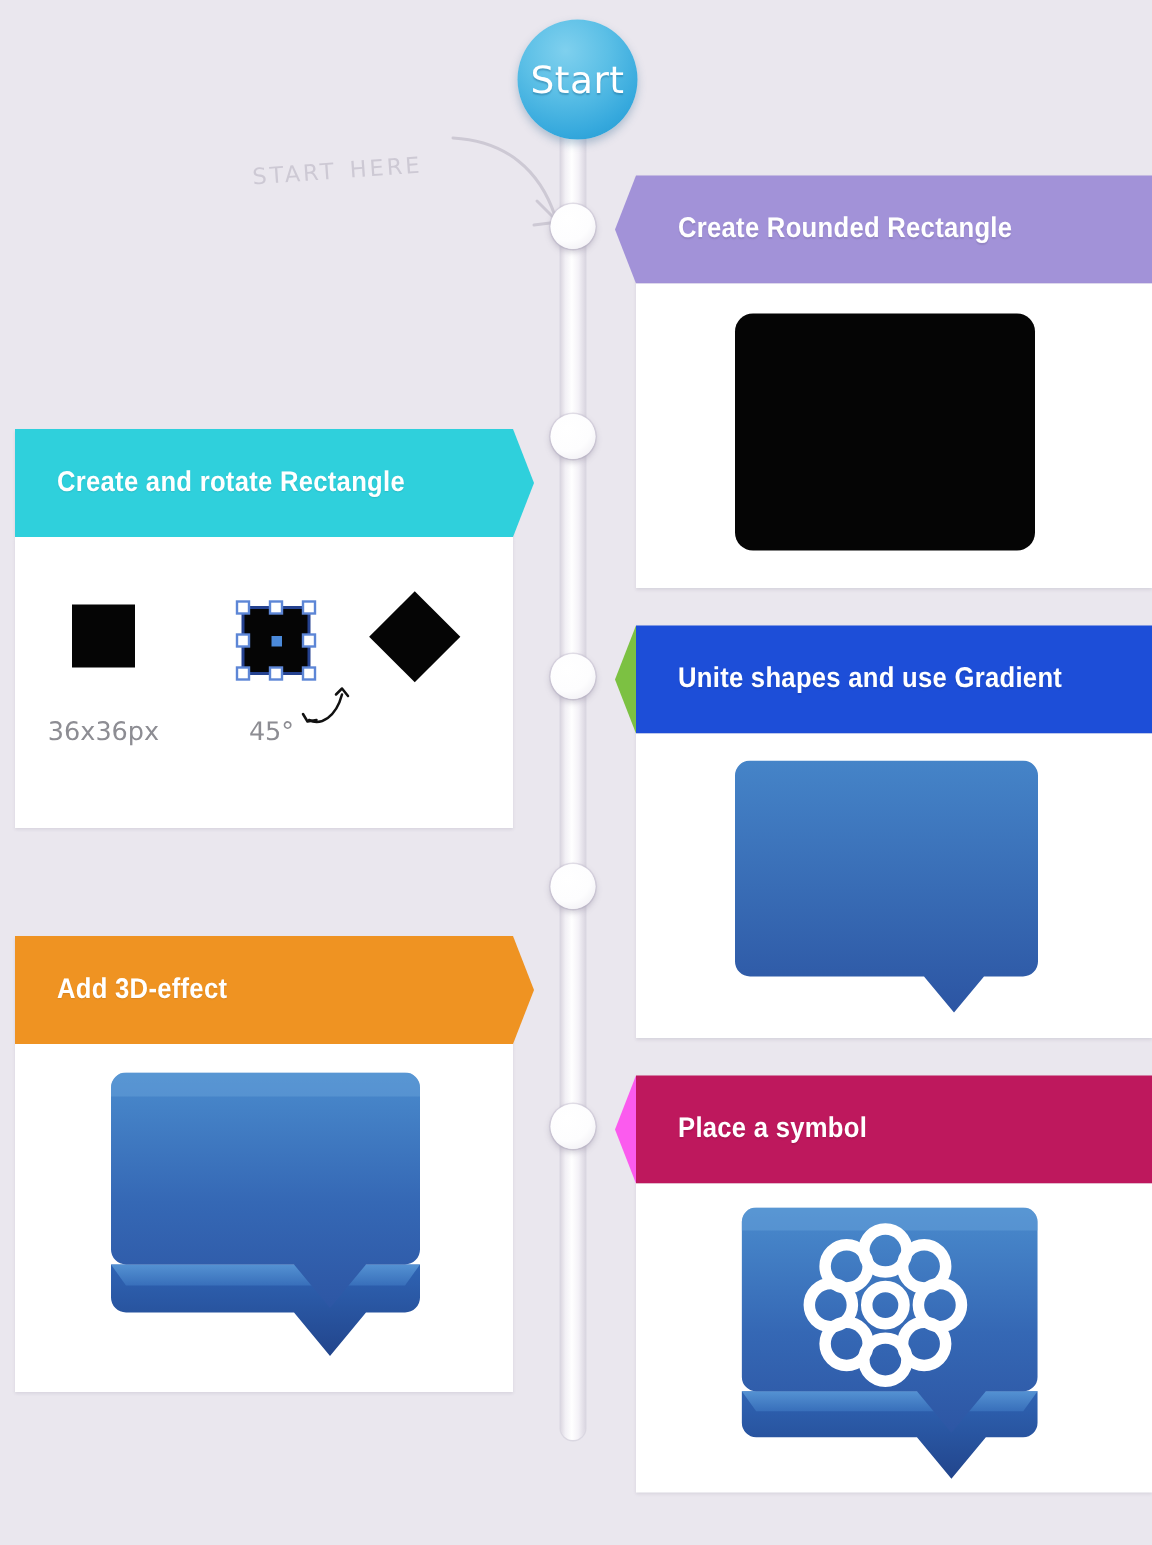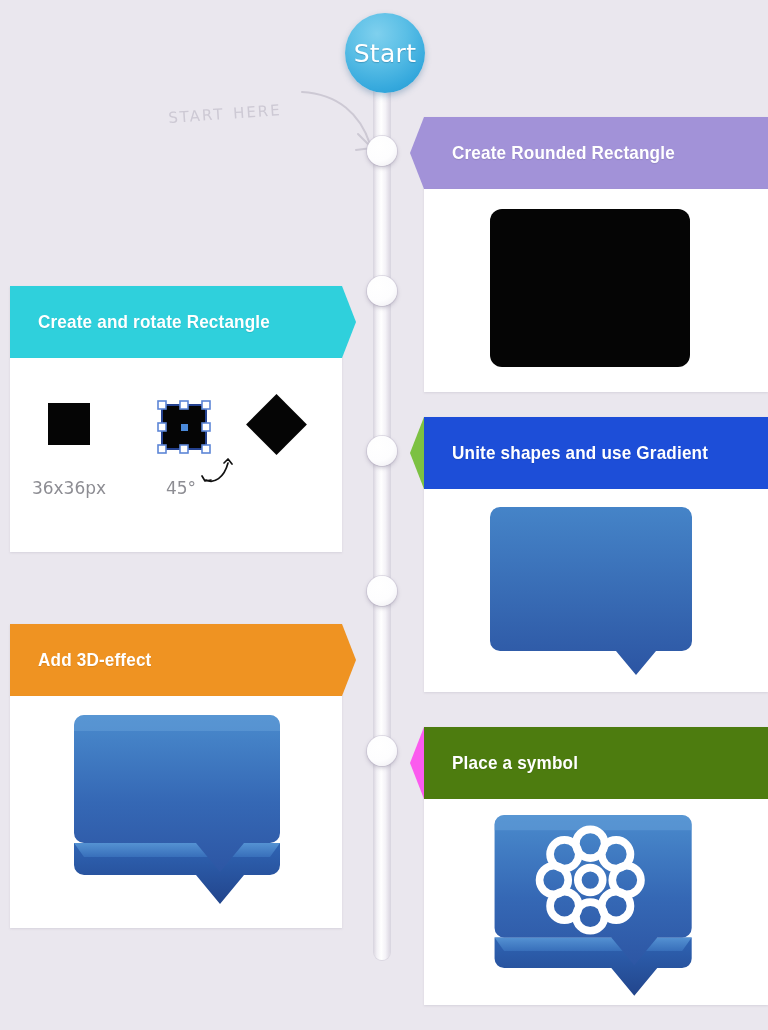--- a/index.html
+++ b/index.html
@@ -198,21 +198,21 @@
 
         <path d="M0,128 H206 L196,142 H10 Z" fill="url(#g4e)" opacity="0.85"></path>
 
         <path d="M10,0 H196 A10,10 0 0 1 206,10 V118 A10,10 0 0 1 196,128 H170 L146,157 L122,128 H10 A10,10 0 0 1 0,118 V10 A10,10 0 0 1 10,0 Z" fill="url(#g4f)"></path>
         <path d="M10,0 H196 A10,10 0 0 1 206,10 V16 H0 V10 A10,10 0 0 1 10,0 Z" fill="#6aa5dc" opacity="0.45"></path>
       </svg>
     </div>
   </div>
 
   <div class="card right" style="left:424px;top:717px;width:344px;">
-    <div class="hdr" style="background:#4d7c0f;margin-top:10px;">
+    <div class="hdr" style="background:#be185d;">
       <svg class="notch" viewBox="0 0 14 72" preserveAspectRatio="none">
         <path d="M14,0 L14,72 L0,36 Z" fill="#fb5bee"></path>
       </svg>
       <div class="t">Place a symbol</div>
     </div>
     <div class="body" style="height:206px;">
       <svg class="bubble" style="left:66px;top:16px;" width="212" height="200" viewBox="0 0 212 209">
         <defs>
           <linearGradient id="g5f" x1="0" y1="0" x2="0" y2="1">
             <stop offset="0" stop-color="#4a8bcd"></stop>

